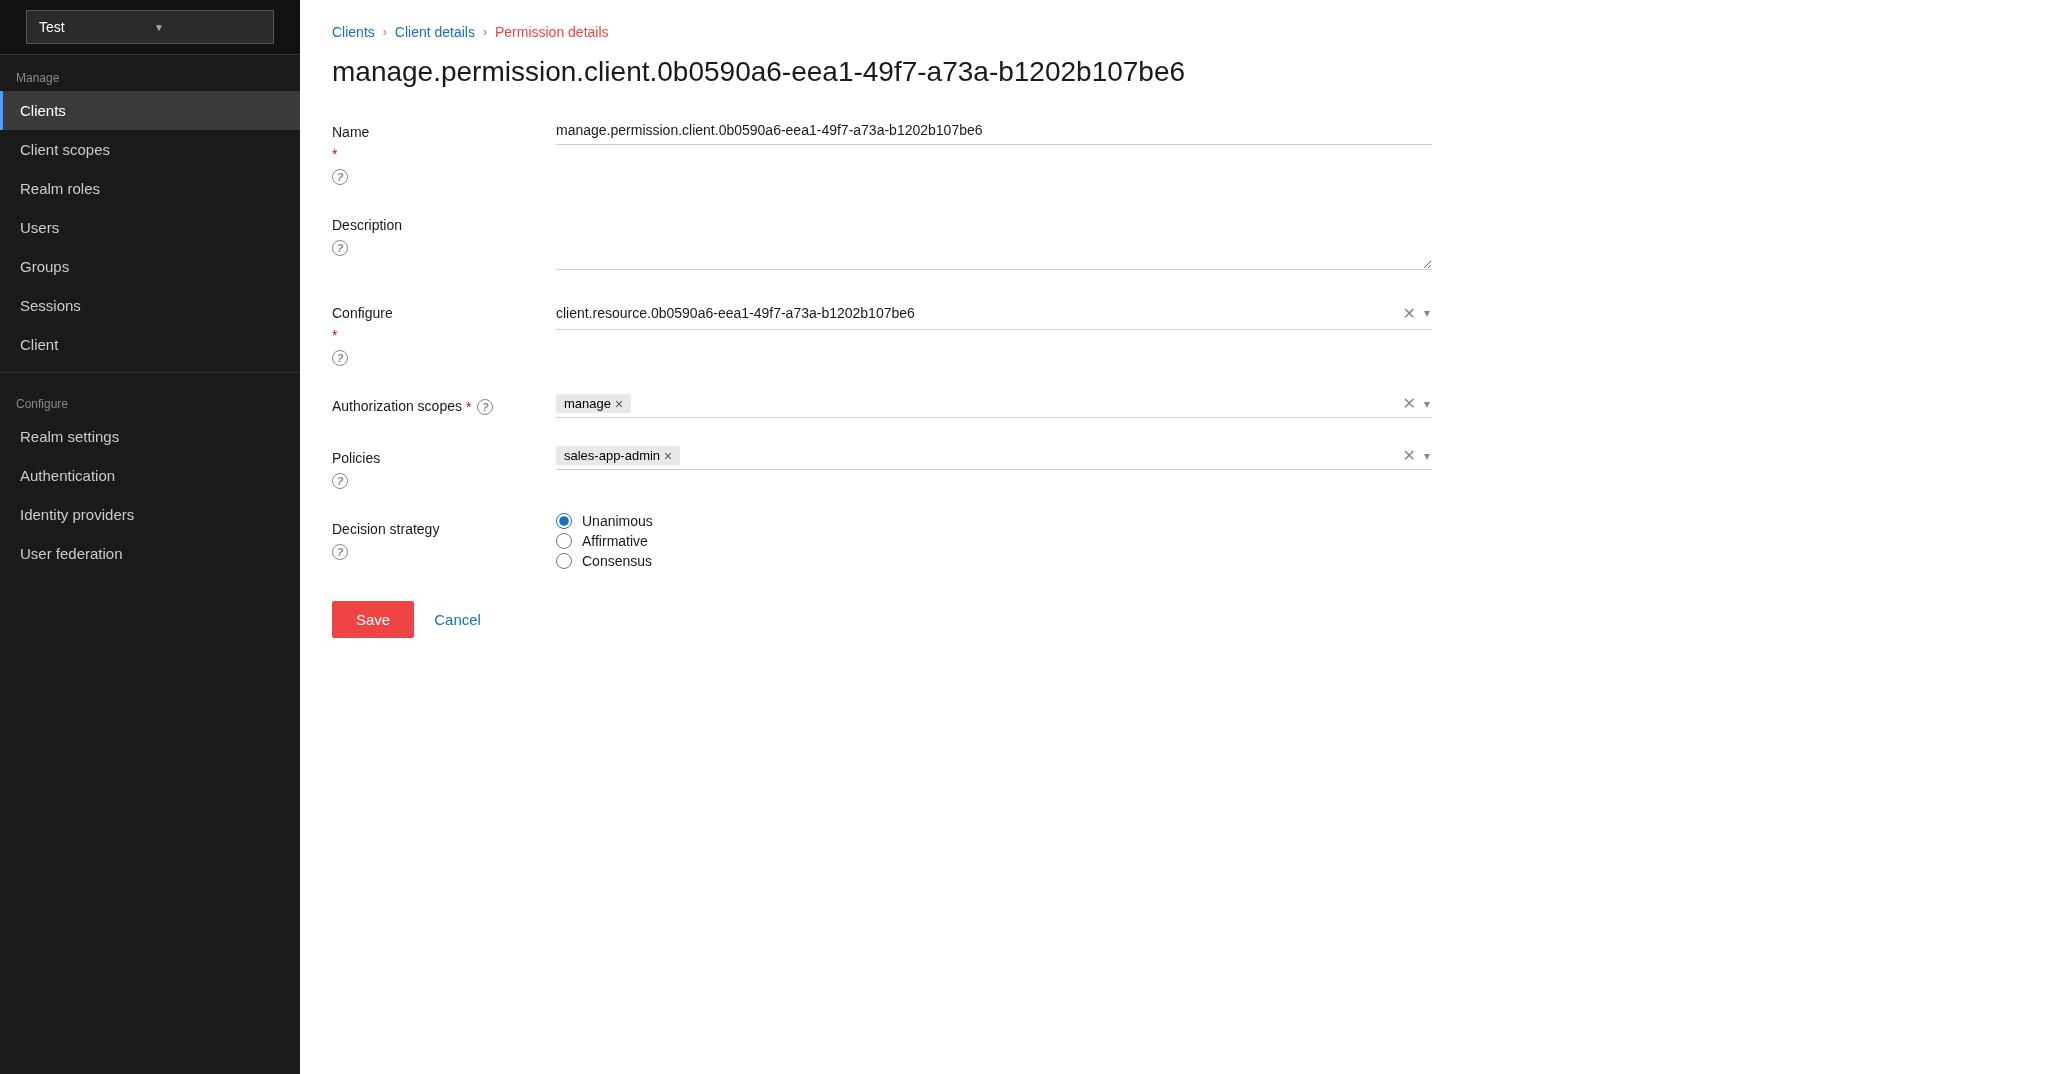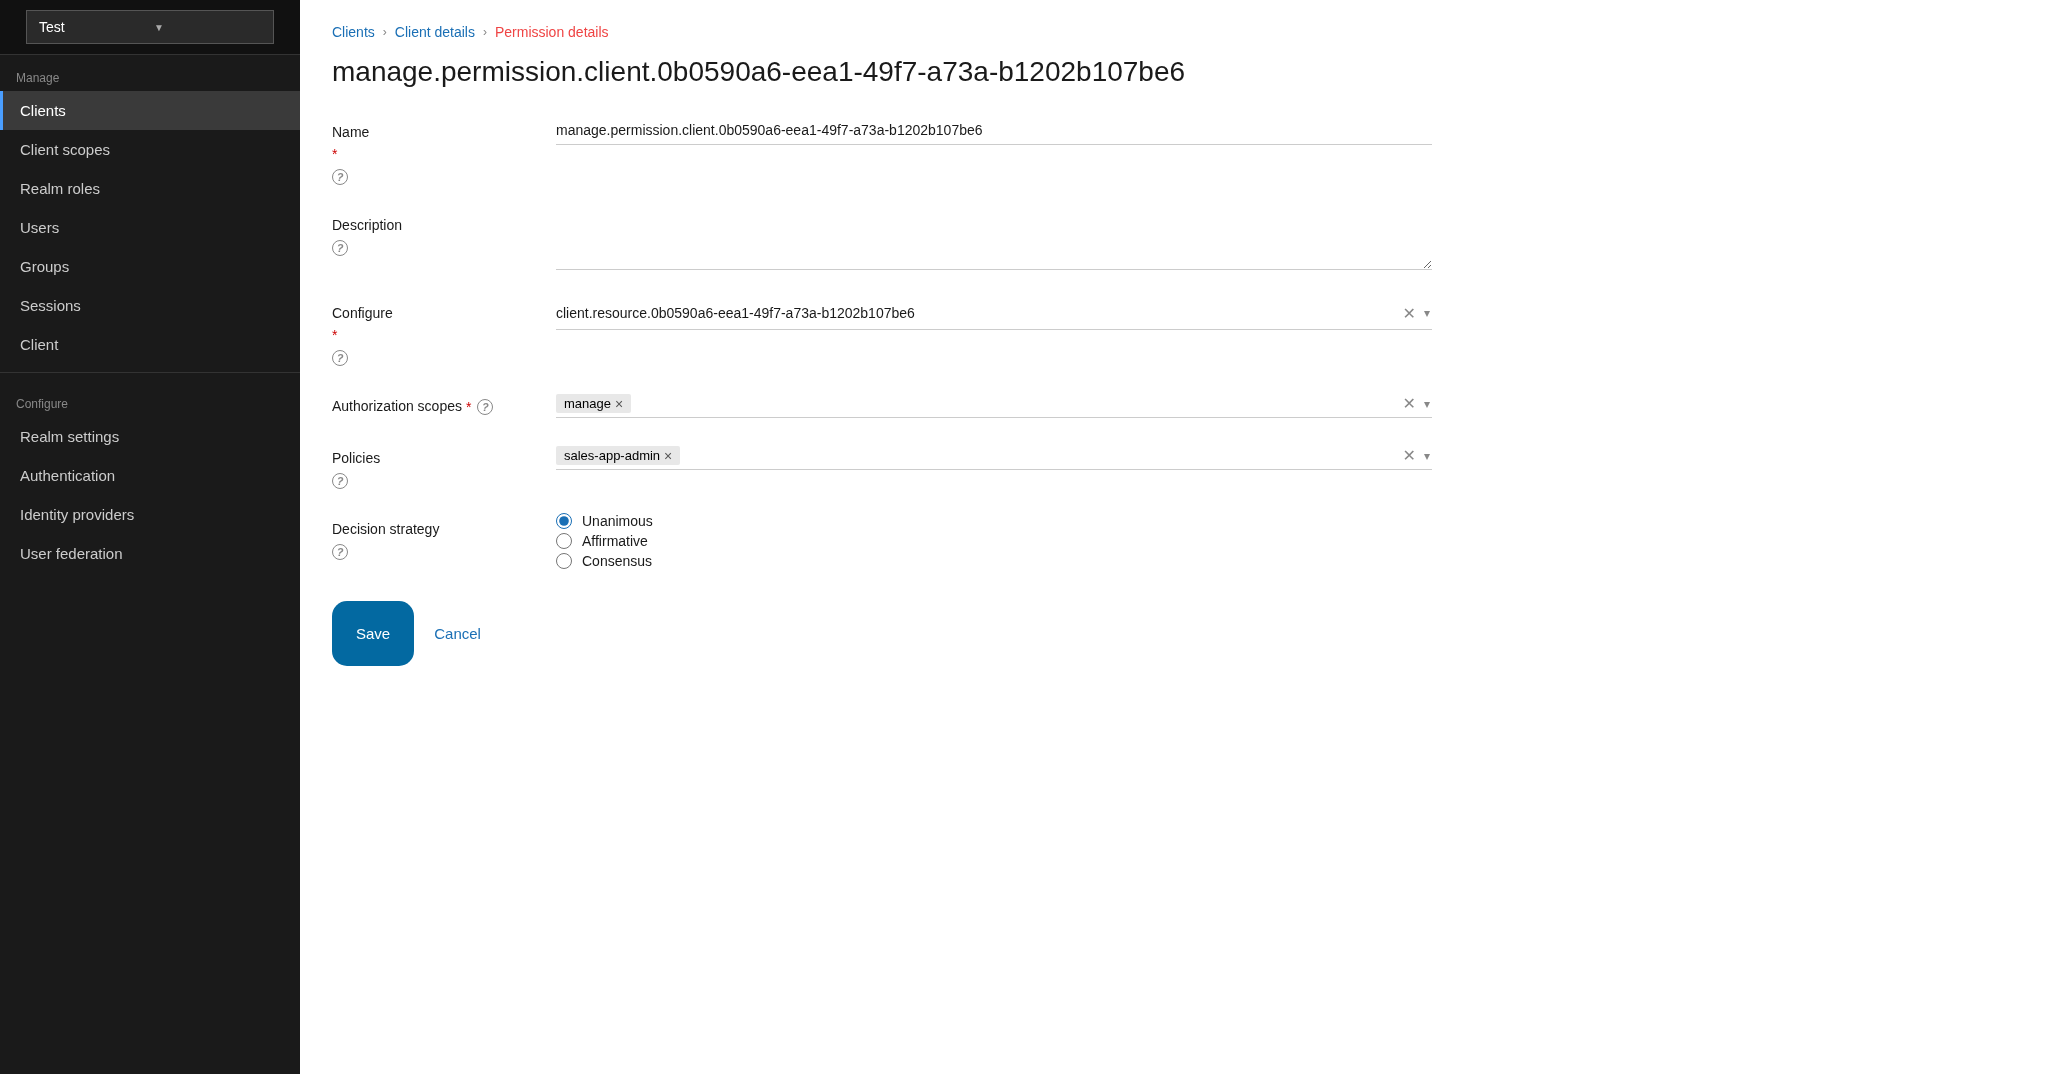--- a/index.html
+++ b/index.html
@@ -228,26 +228,26 @@
     .radio-option input[type="radio"] { cursor: pointer; accent-color: #1a6fb5; width: 16px; height: 16px; }
 
     
     .btn-row {
       display: flex;
       align-items: center;
       gap: 16px;
       margin-top: 32px;
     }
     .btn-save {
-      background: #0369a1;
+      background: #ef4444;
       color: #fff;
       border: none;
-      padding: 24px 24px;
+      padding: 10px 24px;
       font-size: 15px;
-      border-radius: 15px;
+      border-radius: 2px;
       cursor: pointer;
     }
     .btn-cancel {
       background: none;
       border: none;
       color: #1a6fb5;
       font-size: 15px;
       cursor: pointer;
       padding: 10px 4px;
     }

